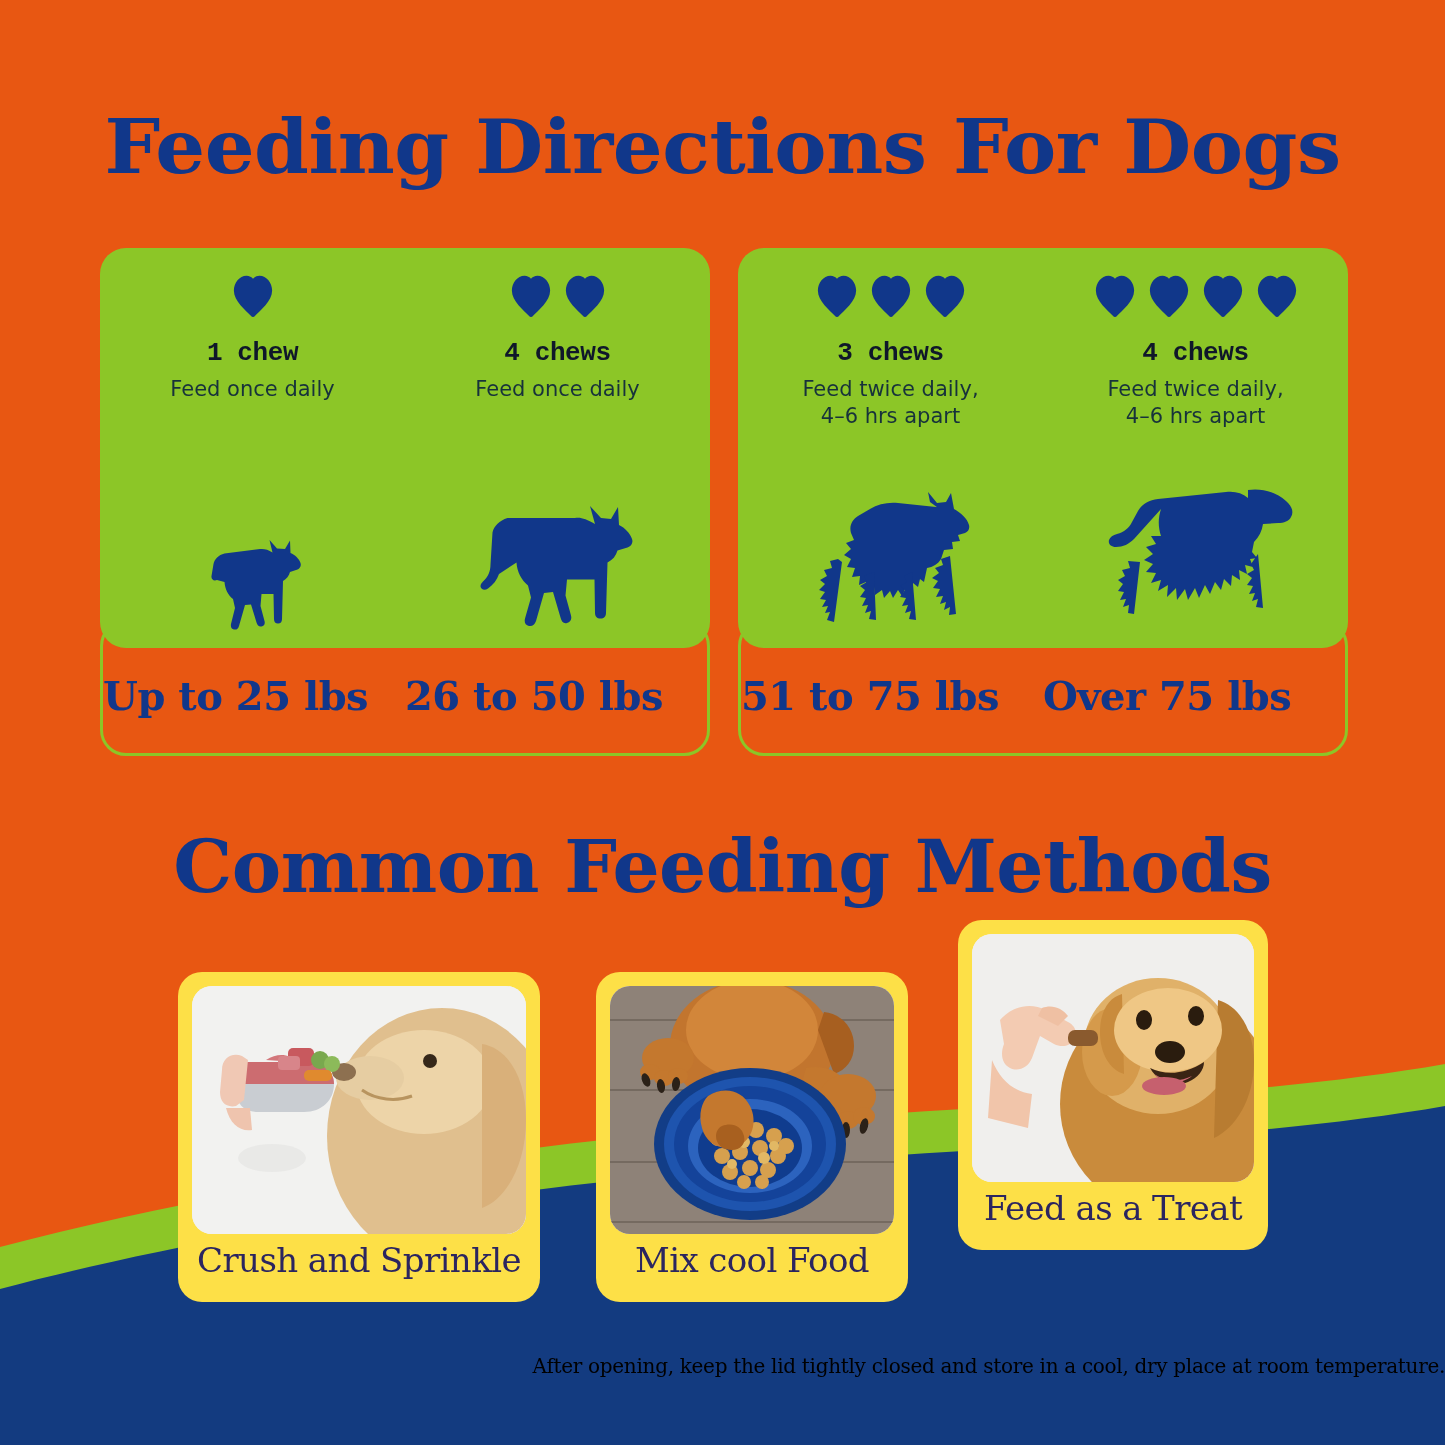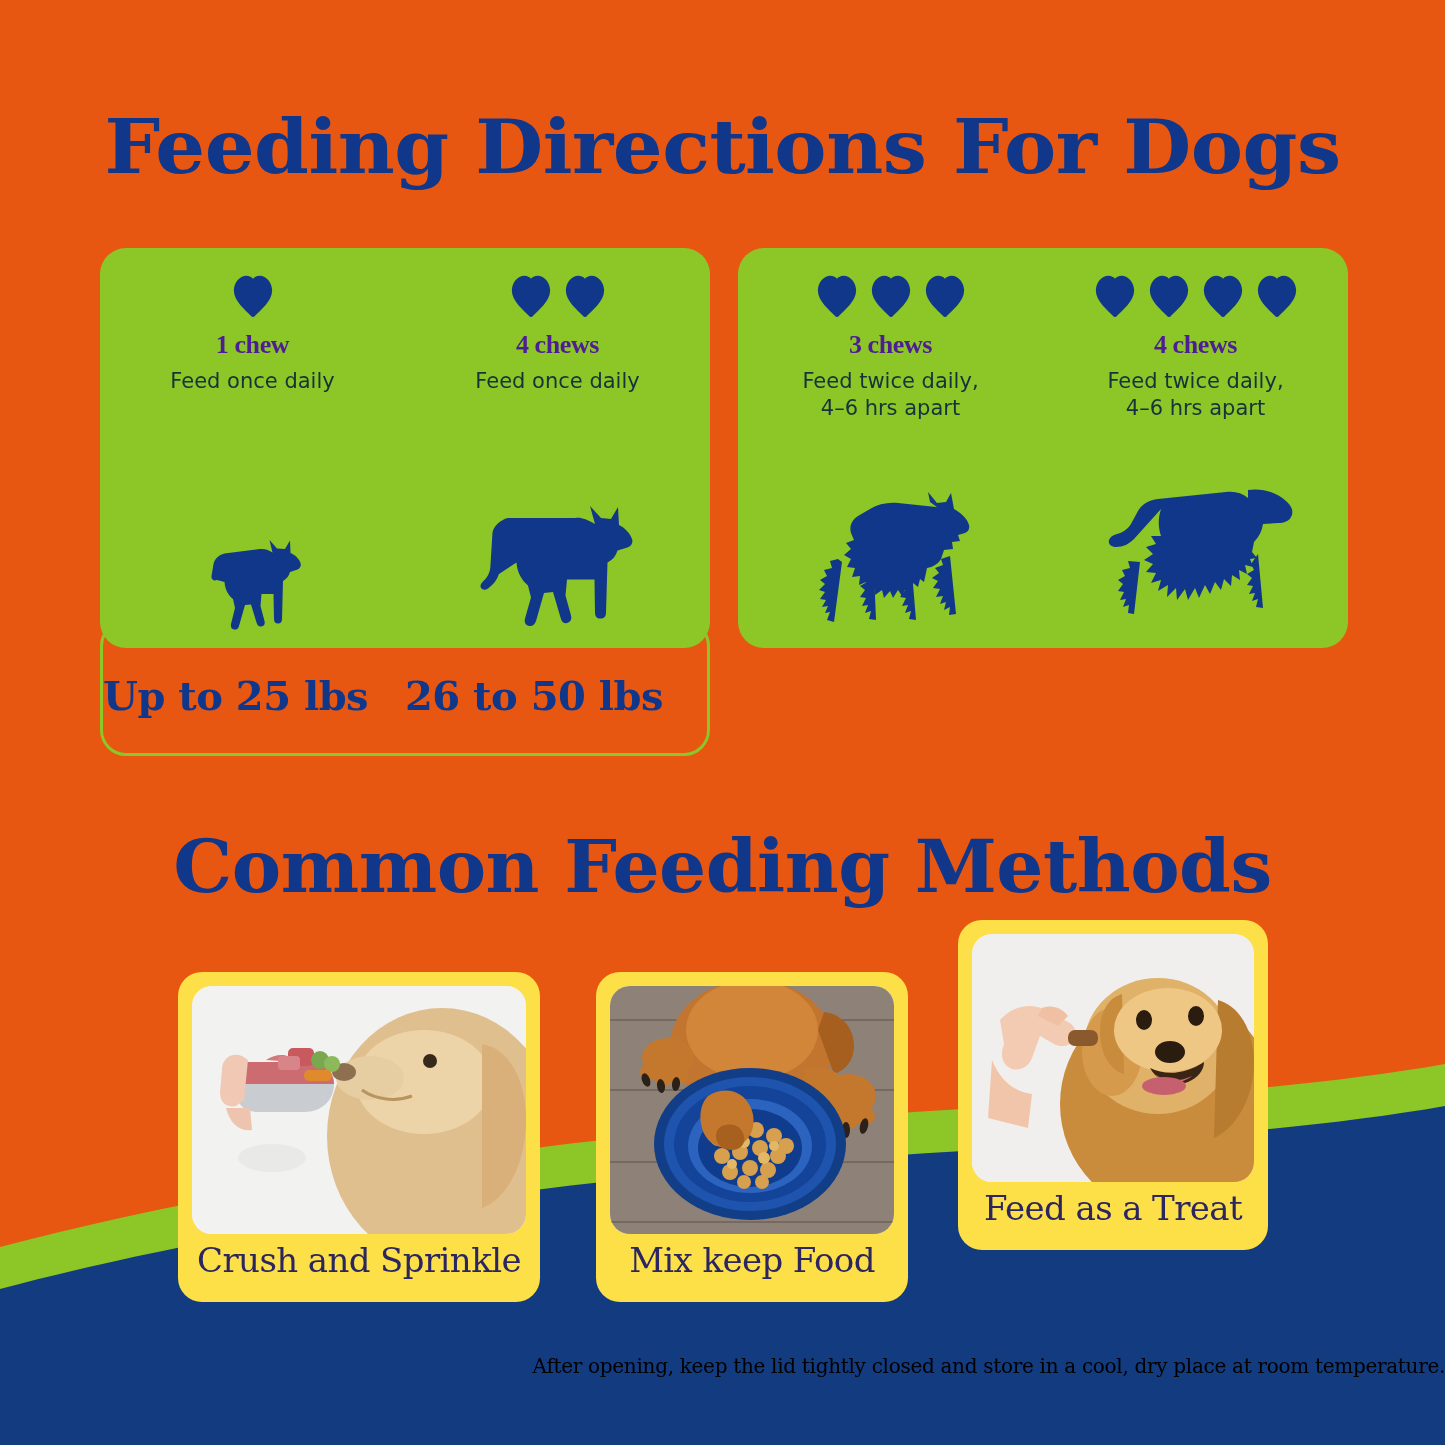--- a/index.html
+++ b/index.html
@@ -65,23 +65,23 @@
     flex:1 1 50%;
     display:flex;
     flex-direction:column;
     align-items:center;
     padding-top:26px;
     box-sizing:border-box;
   }
   .hearts{display:flex;gap:8px;height:52px;align-items:flex-start;justify-content:center;}
   .heart{width:46px;height:44px;display:block;}
   .chew-label{
-    margin-top:4px;
-    color:#4c1d95;
-    font-family:Liberation Serif, serif;
+    margin-top:12px;
+    color:#0f172a;
+    font-family:Liberation Mono, monospace;
     font-weight:bold;
     font-size:26px;
     letter-spacing:-0.4px;
   }
   .chew-sub{
     margin-top:8px;
     color:#17323B;
     font-family:"DejaVu Sans", sans-serif;
     font-size:21px;
     line-height:1.28;
@@ -208,20 +208,24 @@
             <path fill="#11378A" d="M120 22l-5-18 11 12 10 1 7-12 1 18c6 3 11 8 13 14 1.5 4-1 7.5-4.5 8.5l-10 3c-1.5 5.5-5 9.5-10 12l-1.5 50c0 4-2 6-5.5 6s-5.5-2-5.5-6l-.5-33H92l-1.5 16 5.5 20c1 4-.5 6.5-4 7.5-3.5 1-5.5-1.5-6.5-5.5L78 90l-9 1-8 28c-1.5 4-3.5 5.5-7 5s-5-3.5-4-7.5l6-21-3-12c-6.5-5.5-11-13.5-11.5-23L24 72c-2 6-6 11-11 14.5-3.5 2.5-7 1-7.5-2 0-2 1-3.5 2.5-5 5-4.5 7.5-10 7.5-17l2-32c1.5-6.5 7-12 15-14.5L100 16c6-1 11 1 20 6z"></path>
           </svg>
         </div>
       </div>
 
     </div>
   </div>
 
   <div class="card right">
 
+    <div class="card-footer">
+      <div class="weight-col">51 to 75 lbs</div>
+      <div class="weight-col">Over 75 lbs</div>
+    </div>
 
     <div class="card-green">
 
       <div class="col">
         <div class="hearts">
           <svg class="heart" viewBox="0 0 24 23">
               <path fill="#11378A" d="M12 22.5c-.4 0-.8-.2-1-.5C8.3 19 2 14.2 2 8.6 2 4.6 4.9.9 8.6.9c1.5 0 2.7.7 3.4 1.6.7-.9 1.9-1.6 3.4-1.6 3.7 0 6.6 3.7 6.6 7.7 0 5.6-6.3 10.4-9 13.4-.2.3-.6.5-1 .5z"></path>
             </svg>
           <svg class="heart" viewBox="0 0 24 23">
               <path fill="#11378A" d="M12 22.5c-.4 0-.8-.2-1-.5C8.3 19 2 14.2 2 8.6 2 4.6 4.9.9 8.6.9c1.5 0 2.7.7 3.4 1.6.7-.9 1.9-1.6 3.4-1.6 3.7 0 6.6 3.7 6.6 7.7 0 5.6-6.3 10.4-9 13.4-.2.3-.6.5-1 .5z"></path>
@@ -367,21 +371,21 @@
         <g fill="#E2B864">
           <circle cx="134" cy="156" r="6"></circle>
             <circle cx="154" cy="172" r="6"></circle>
           <circle cx="122" cy="178" r="5"></circle>
             <circle cx="164" cy="160" r="5"></circle>
         </g>
         <path d="M98 110c16-10 34-6 42 10 8 16 2 34-12 40-16 6-32-2-36-18-4-14 0-26 6-32z" fill="#C4782E"></path>
         <path d="M112 140c10-4 20 0 22 10 2 8-4 14-12 14-10 0-16-6-16-14 0-4 2-8 6-10z" fill="#A8601F"></path>
       </svg>
     </div>
-    <div class="mlabel">Mix keep Food</div>
+    <div class="mlabel">Mix cool Food</div>
   </div>
 
   <div class="method" id="method-2">
     <div class="photo">
       <svg width="100%" height="100%" viewBox="0 0 282 248" preserveAspectRatio="xMidYMid slice">
         <rect width="282" height="248" fill="#F0EFED"></rect>
         <ellipse cx="196" cy="170" rx="108" ry="110" fill="#C98B3C"></ellipse>
         <ellipse cx="186" cy="112" rx="74" ry="68" fill="#E0B169"></ellipse>
         <path d="M246 66c22 6 36 32 36 62 0 36-18 66-40 76z" fill="#B87C31"></path>
         <ellipse cx="140" cy="118" rx="30" ry="44" fill="#D59A4B"></ellipse>

